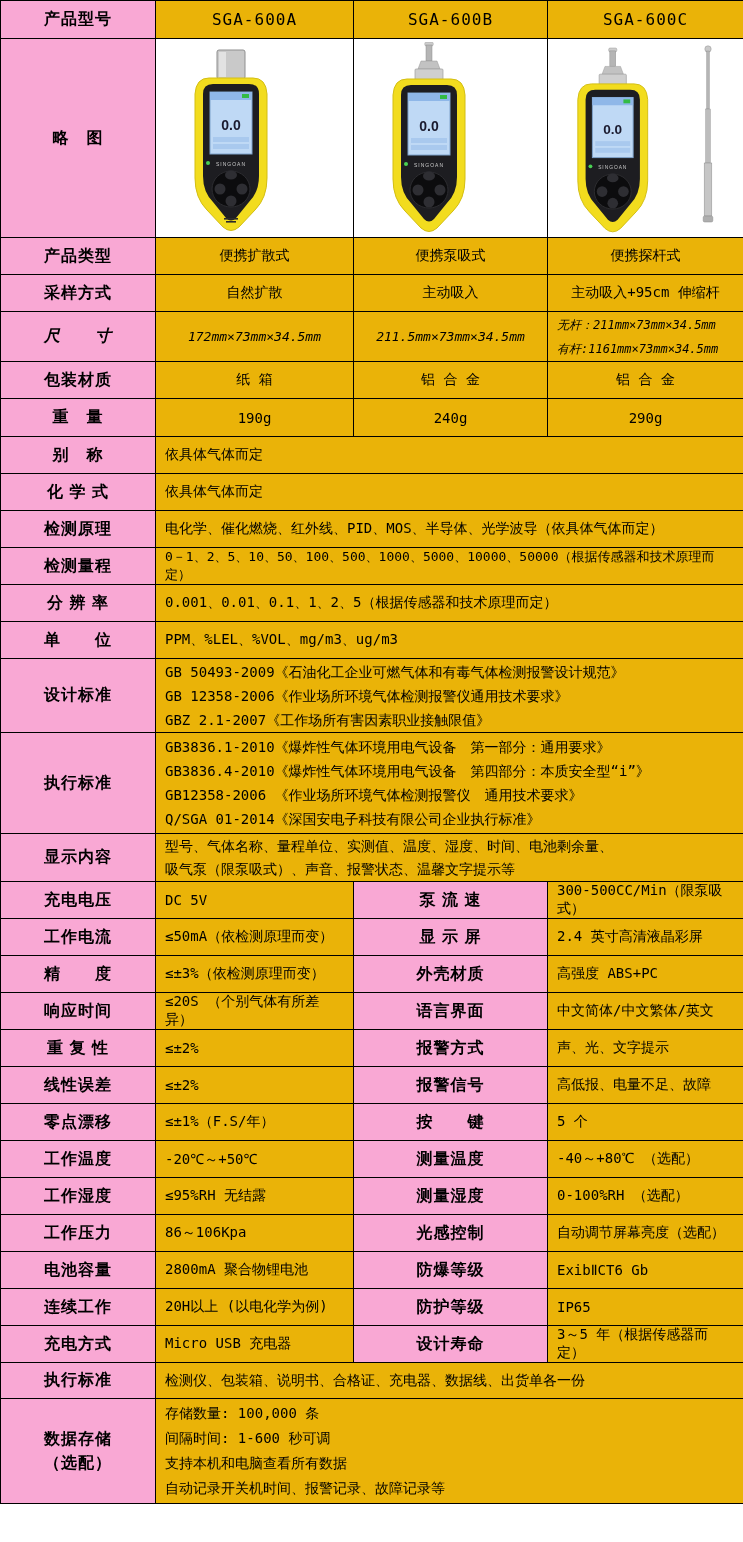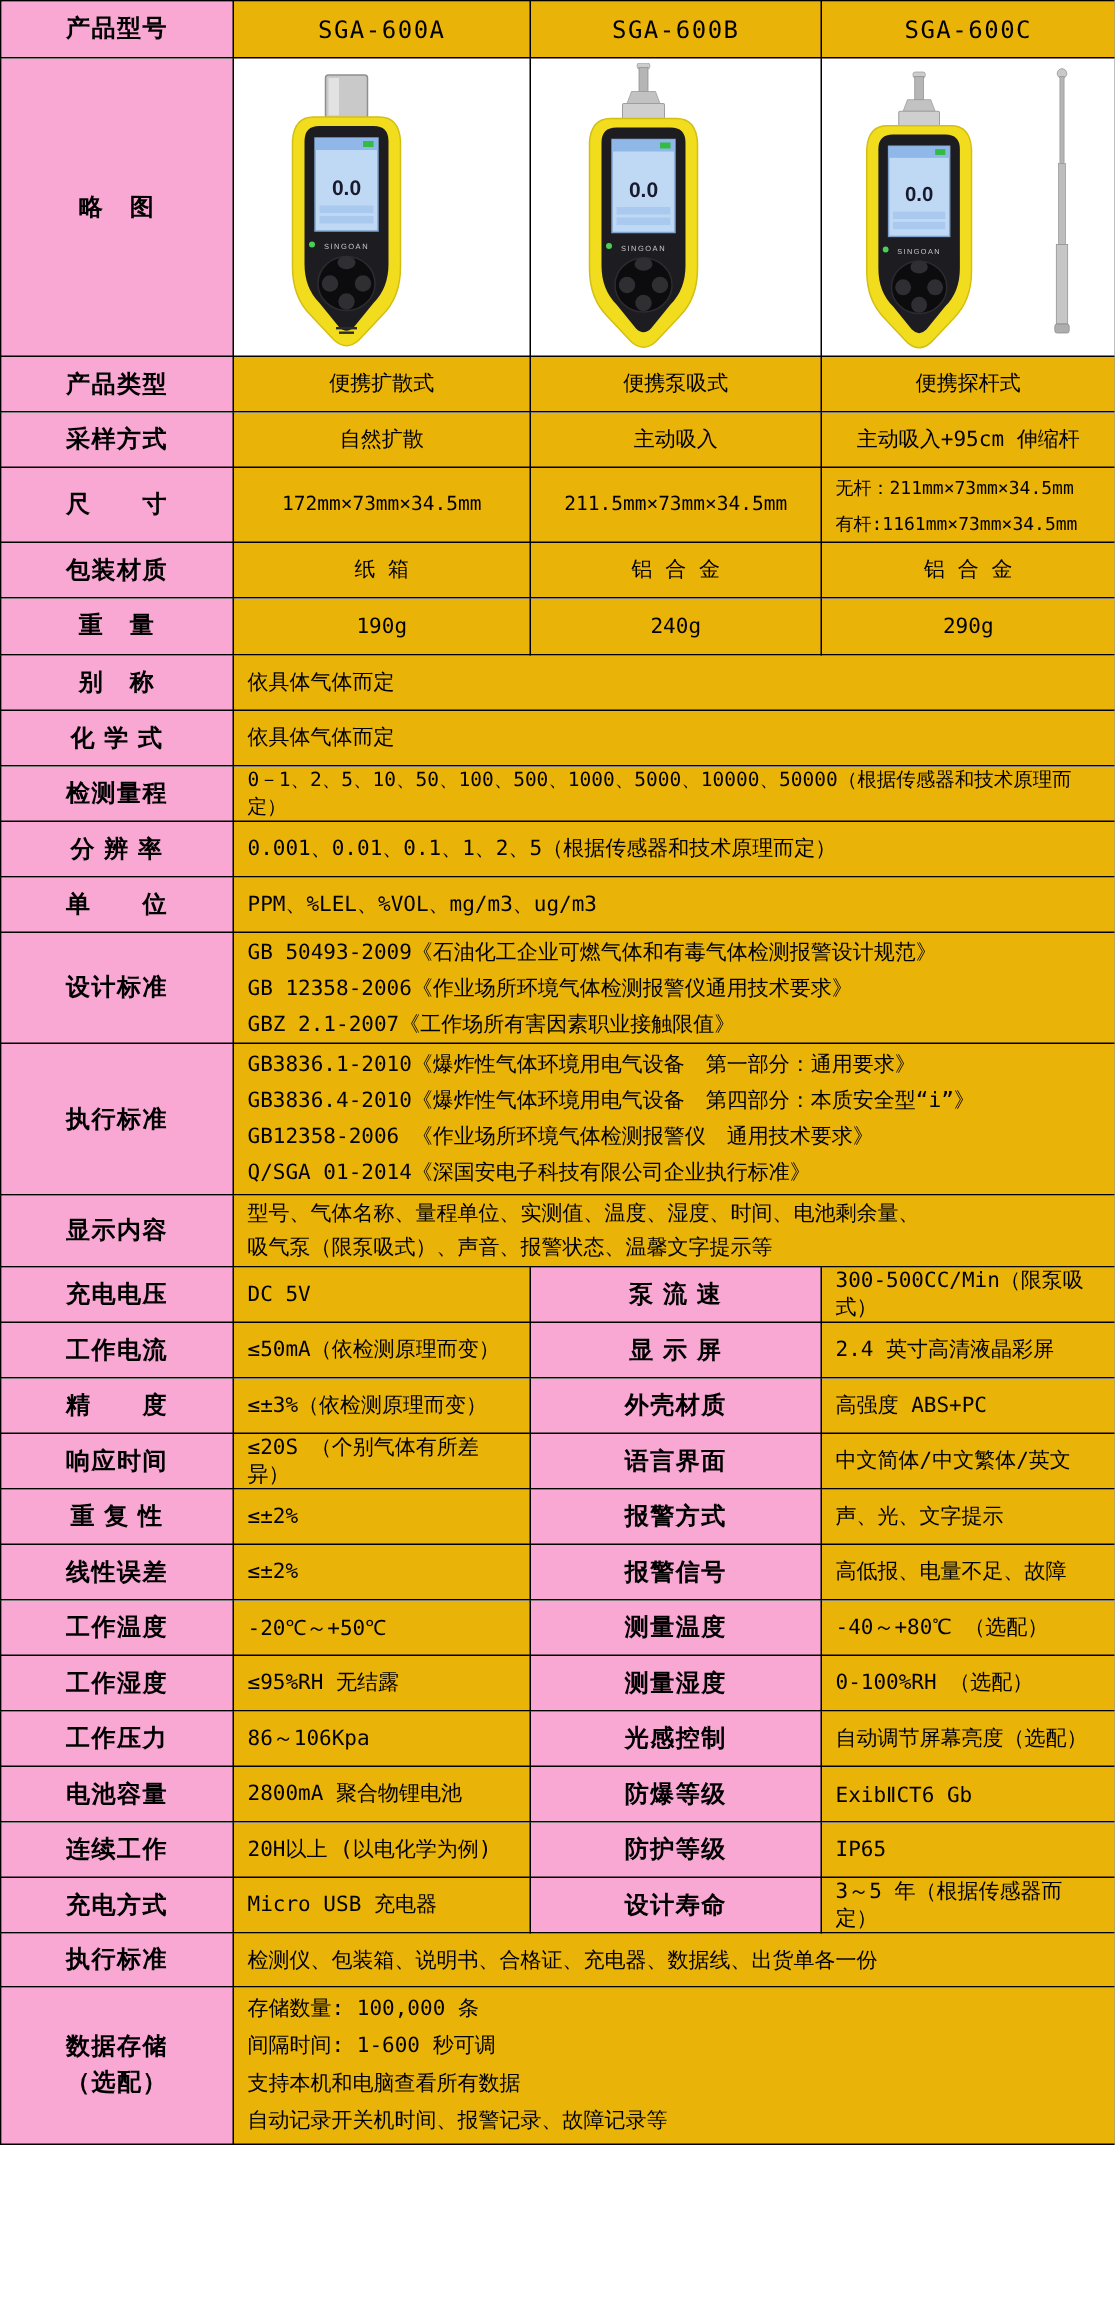--- a/index.html
+++ b/index.html
@@ -10,21 +10,21 @@
   td.lbl{background:#f9a8d4;text-align:center;font-weight:bold;font-size:16px;letter-spacing:1px;}
   
   td.val{background:#eab308;font-size:14px;font-family:"DejaVu Sans Mono","Liberation Mono",monospace;}
   td.val.center{text-align:center;}
   td.val.left{text-align:left;padding:0 9px;}
   td.val.tight{font-size:13px;}
   td.val .ln{line-height:24px;}
   td.img-cell{background:#FFFFFF;text-align:left;vertical-align:middle;}
   td.dims-c{font-size:12px;padding:0 4px;line-height:22px;}
   
-  tr.r38{height:38px;} tr.r199{height:199px;} tr.r37{height:37px;} tr.r50{height:50px;}
+  tr.r38{height:38px;} tr.r199{height:199px;} tr.r37{height:37px;} tr.r50{height:50px;font-style:italic;}
   tr.r74{height:74px;} tr.r101{height:101px;} tr.r48{height:48px;} tr.r36{height:36px;} tr.r105{height:105px;}
   td.std{padding:4px 9px;}
   td.std .ln{line-height:23px;}
   td.big-std .ln{line-height:24px;}
   td.storage-val .ln{line-height:25px;}
   .lbl .ln{line-height:24px;}
   svg{display:inline-block;vertical-align:middle;}
 </style>
 </head>
 <body>
@@ -166,20 +166,24 @@
 
   <tr class="r37">
     <td class="lbl">别　称</td>
     <td class="val left" colspan="3">依具体气体而定</td>
   </tr>
   <tr class="r37">
     <td class="lbl">化 学 式</td>
     <td class="val left" colspan="3">依具体气体而定</td>
   </tr>
   <tr class="r37">
+    <td class="lbl">检测原理</td>
+    <td class="val left" colspan="3">电化学、催化燃烧、红外线、PID、MOS、半导体、光学波导（依具体气体而定）</td>
+  </tr>
+  <tr class="r37">
     <td class="lbl">检测量程</td>
     <td class="val left tight" colspan="3">0－1、2、5、10、50、100、500、1000、5000、10000、50000（根据传感器和技术原理而定）</td>
   </tr>
   <tr class="r37">
     <td class="lbl">分 辨 率</td>
     <td class="val left" colspan="3">0.001、0.01、0.1、1、2、5（根据传感器和技术原理而定）</td>
   </tr>
   <tr class="r37">
     <td class="lbl">单　　位</td>
     <td class="val left" colspan="3">PPM、%LEL、%VOL、mg/m3、ug/m3</td>
@@ -242,20 +246,26 @@
     <td class="lbl">报警方式</td>
     <td class="val left">声、光、文字提示</td>
   </tr>
   <tr class="r37">
     <td class="lbl">线性误差</td>
     <td class="val left">≤±2%</td>
     <td class="lbl">报警信号</td>
     <td class="val left">高低报、电量不足、故障</td>
   </tr>
   <tr class="r37">
+    <td class="lbl">零点漂移</td>
+    <td class="val left">≤±1%（F.S/年）</td>
+    <td class="lbl">按　　键</td>
+    <td class="val left">5 个</td>
+  </tr>
+  <tr class="r37">
     <td class="lbl">工作温度</td>
     <td class="val left">-20℃～+50℃</td>
     <td class="lbl">测量温度</td>
     <td class="val left">-40～+80℃ （选配）</td>
   </tr>
   <tr class="r37">
     <td class="lbl">工作湿度</td>
     <td class="val left">≤95%RH 无结露</td>
     <td class="lbl">测量湿度</td>
     <td class="val left">0-100%RH （选配）</td>

